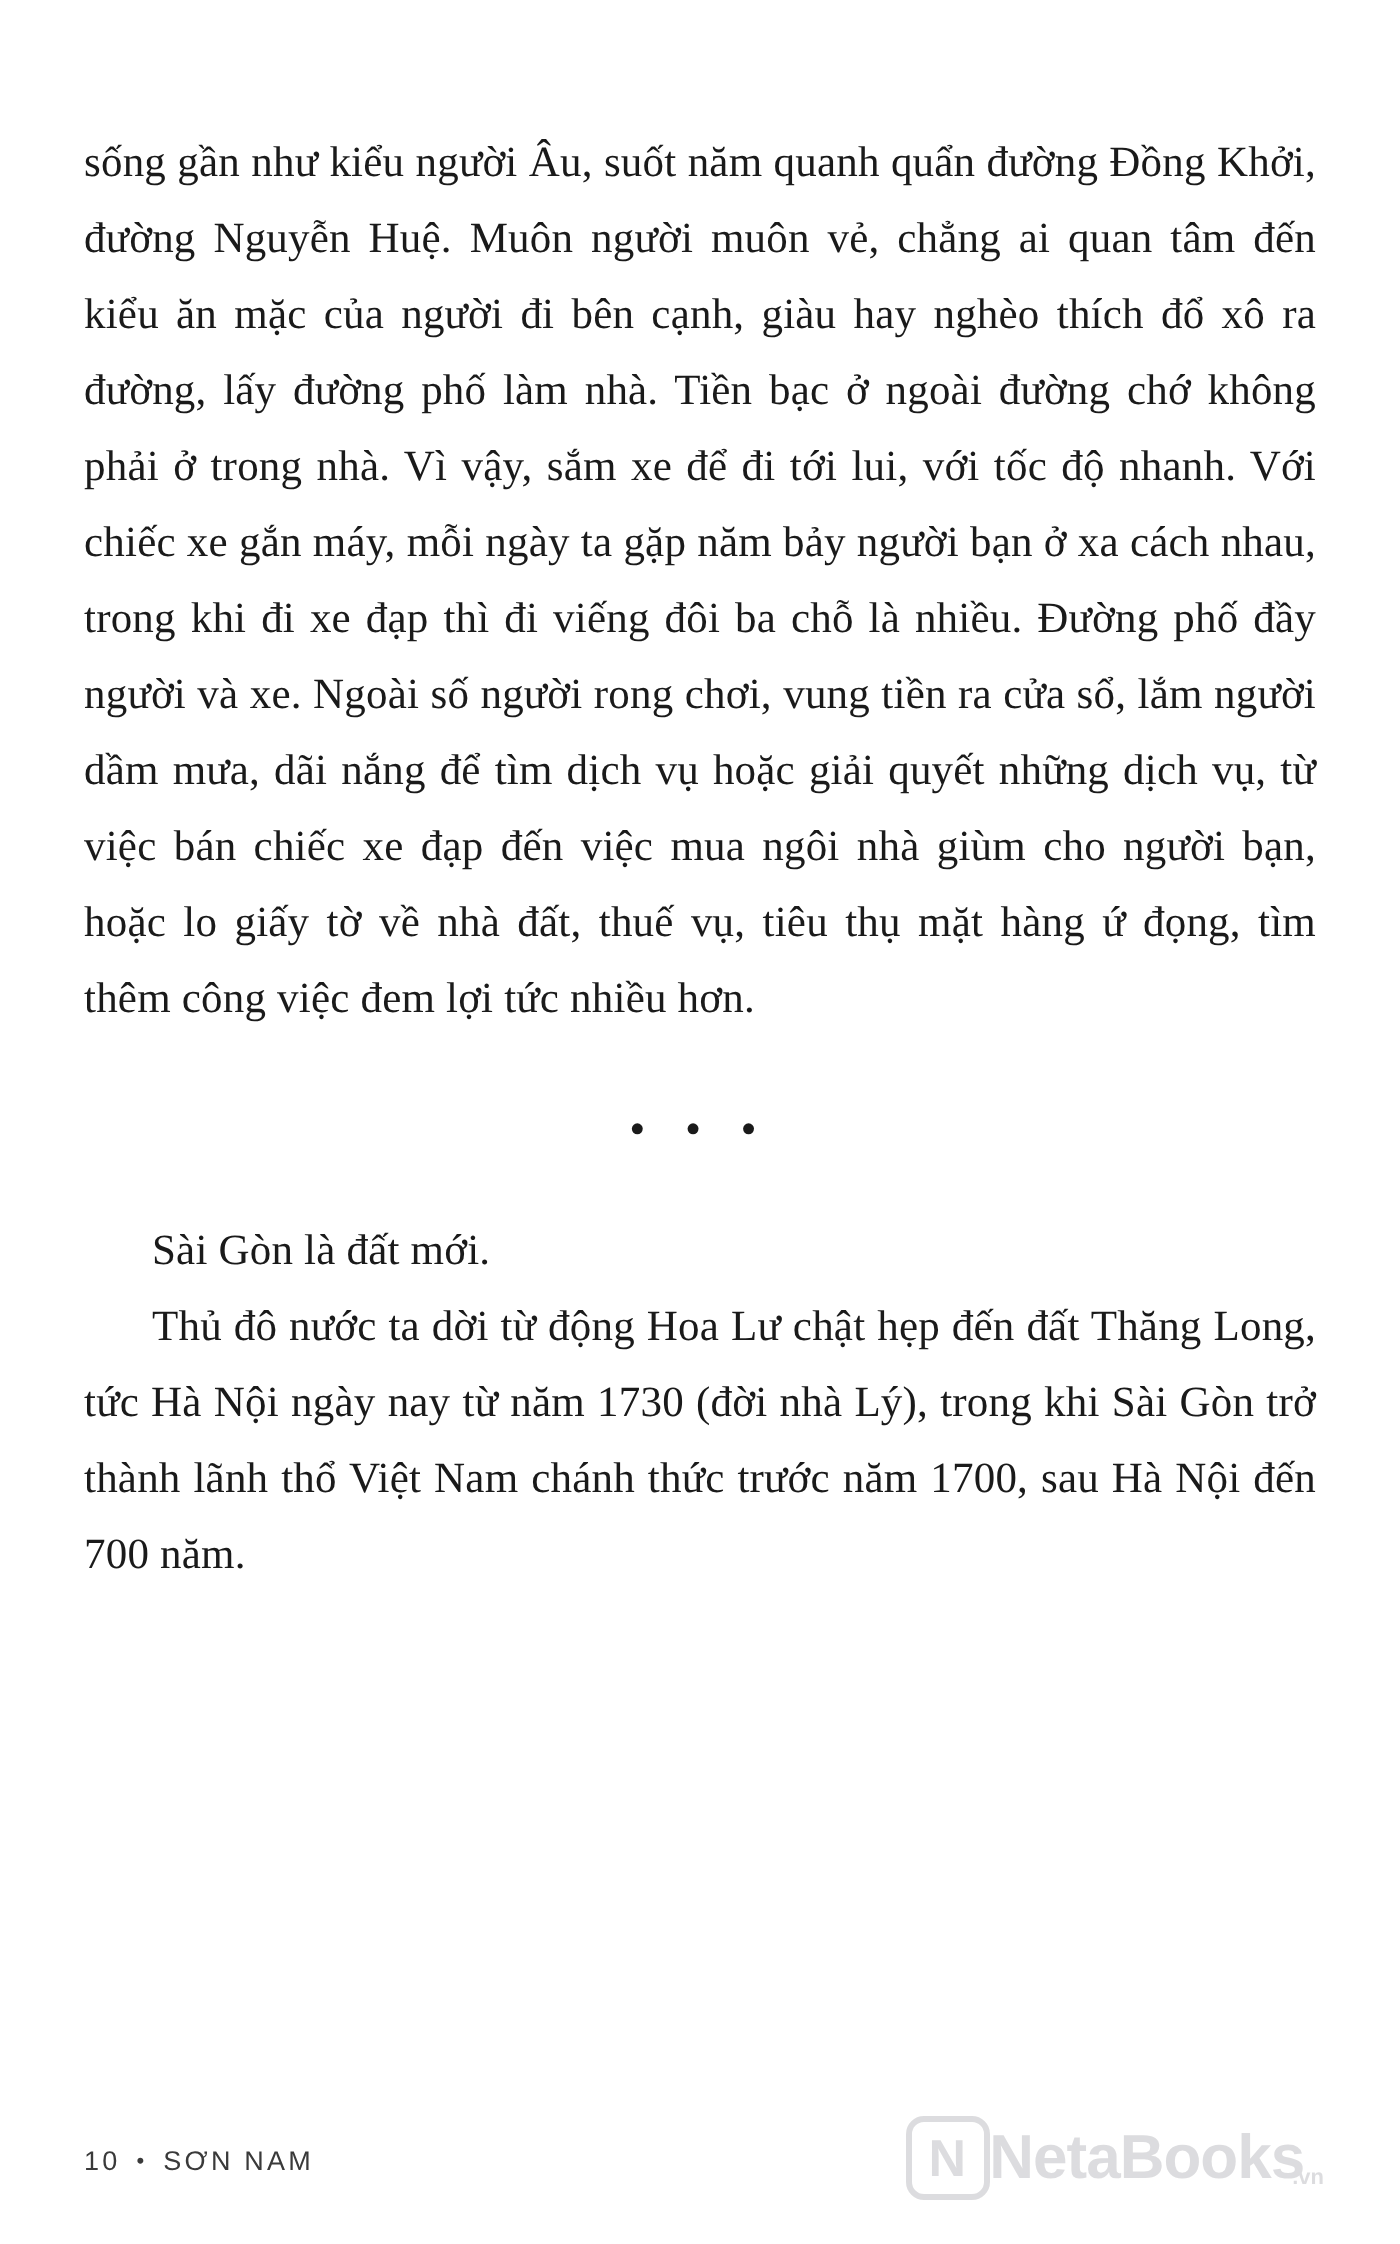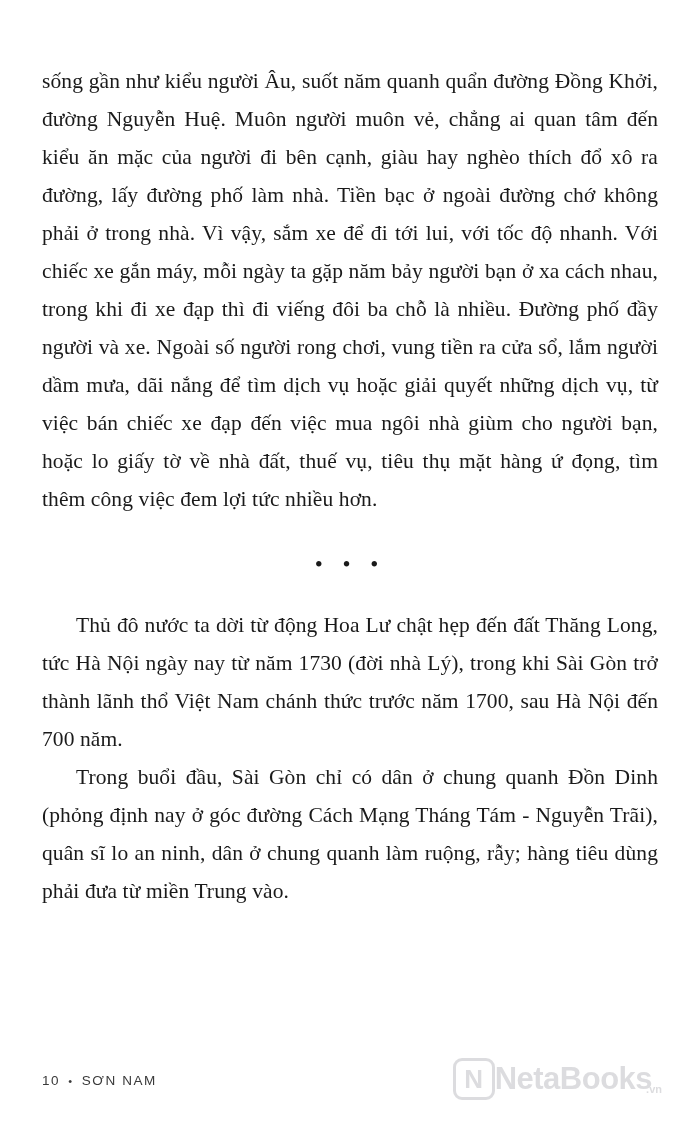--- a/index.html
+++ b/index.html
@@ -113,22 +113,22 @@
 <body>
 
 <div class="page">
 
   <div class="body-text">
 
     <p class="para">sống gần như kiểu người Âu, suốt năm quanh quẩn đường Đồng Khởi, đường Nguyễn Huệ. Muôn người muôn vẻ, chẳng ai quan tâm đến kiểu ăn mặc của người đi bên cạnh, giàu hay nghèo thích đổ xô ra đường, lấy đường phố làm nhà. Tiền bạc ở ngoài đường chớ không phải ở trong nhà. Vì vậy, sắm xe để đi tới lui, với tốc độ nhanh. Với chiếc xe gắn máy, mỗi ngày ta gặp năm bảy người bạn ở xa cách nhau, trong khi đi xe đạp thì đi viếng đôi ba chỗ là nhiều. Đường phố đầy người và xe. Ngoài số người rong chơi, vung tiền ra cửa sổ, lắm người dầm mưa, dãi nắng để tìm dịch vụ hoặc giải quyết những dịch vụ, từ việc bán chiếc xe đạp đến việc mua ngôi nhà giùm cho người bạn, hoặc lo giấy tờ về nhà đất, thuế vụ, tiêu thụ mặt hàng ứ đọng, tìm thêm công việc đem lợi tức nhiều hơn.</p>
 
     <div class="divider">• • •</div>
 
+    <p class="para indent">Sài Gòn là đất mới.</p>
     <p class="para indent">Thủ đô nước ta dời từ động Hoa Lư chật hẹp đến đất Thăng Long, tức Hà Nội ngày nay từ năm 1730 (đời nhà Lý), trong khi Sài Gòn trở thành lãnh thổ Việt Nam chánh thức trước năm 1700, sau Hà Nội đến 700 năm.</p>
-    <p class="para indent">Trong buổi đầu, Sài Gòn chỉ có dân ở chung quanh Đồn Dinh (phỏng định nay ở góc đường Cách Mạng Tháng Tám - Nguyễn Trãi), quân sĩ lo an ninh, dân ở chung quanh làm ruộng, rẫy; hàng tiêu dùng phải đưa từ miền Trung vào.</p>
 
   </div>
 </div>
 
 <div class="footer">
   <span>10</span>
   <span class="dot">•</span>
   <span>SƠN NAM</span>
 </div>
 

